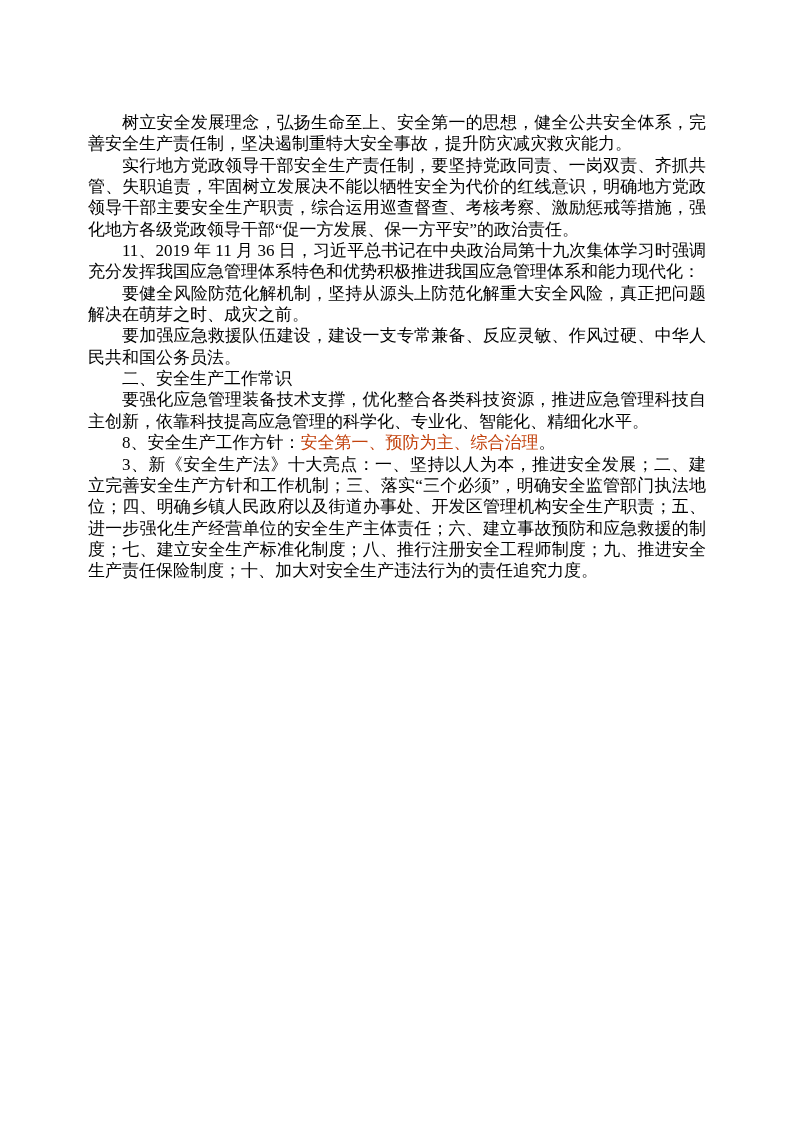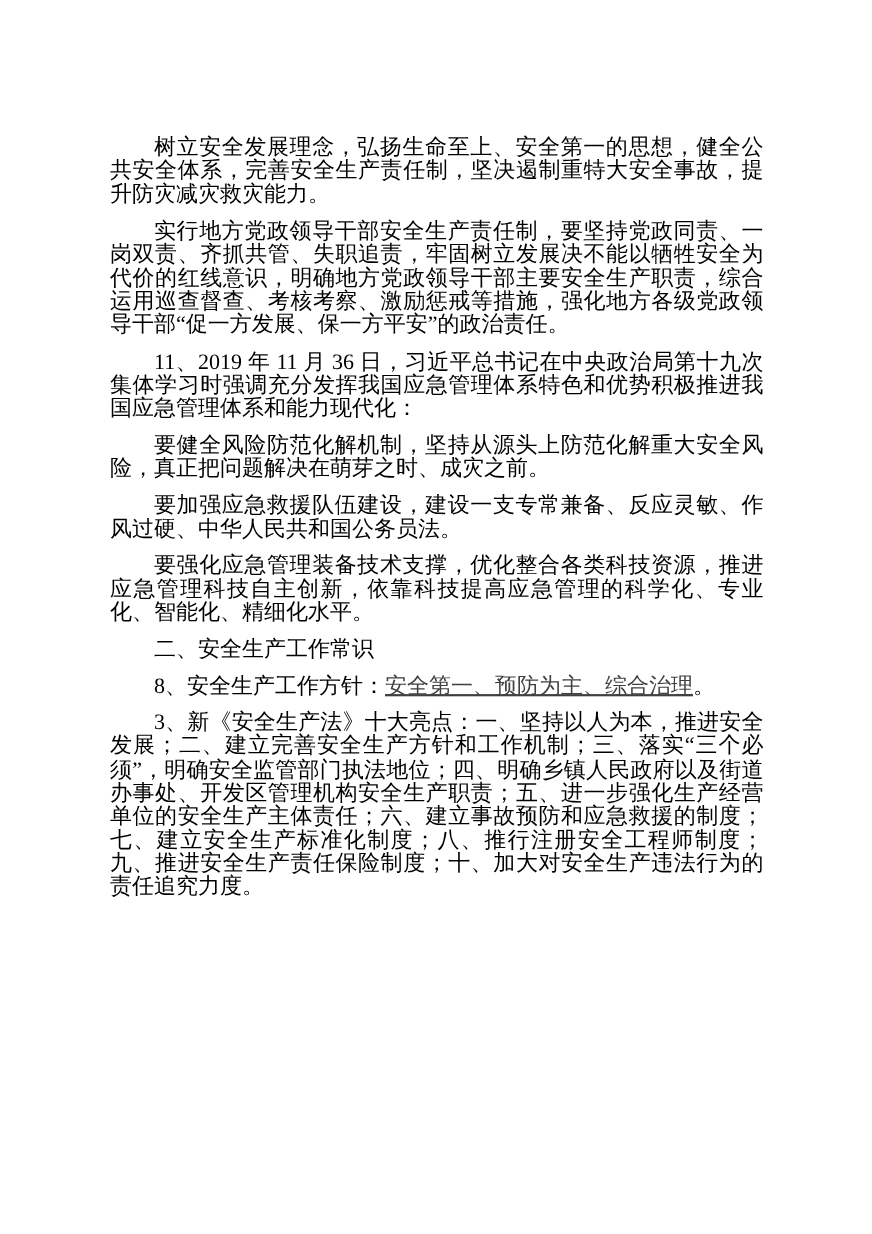--- a/index.html
+++ b/index.html
@@ -15,44 +15,43 @@
     overflow: hidden;
     font-family: "Liberation Serif", "DejaVu Serif", serif;
   }
   .doc-body {
     position: absolute;
     left: 88px;
     top: 112px;
     width: 618px;
   }
   .doc-body p {
-    margin: 12px;
+    margin: 0;
     padding: 0;
-    font-size: 20px;
+    font-size: 17px;
     line-height: 21.35px;
     color: #000000;
     text-align: justify;
     text-justify: inter-ideograph;
     text-indent: 2em;
     word-break: break-all;
   }
   .doc-body p span.seg-red {
-    color: #404040;
-    text-decoration: underline;
+    color: #c2410c;
   }
 </style>
 </head>
 <body>
 
 <div class="page">
   <div class="doc-body">
 
   <p><span>树立安全发展理念，弘扬生命至上、安全第一的思想，健全公共安全体系，完善安全生产责任制，坚决遏制重特大安全事故，提升防灾减灾救灾能力。</span></p>
       <p><span>实行地方党政领导干部安全生产责任制，要坚持党政同责、一岗双责、齐抓共管、失职追责，牢固树立发展决不能以牺牲安全为代价的红线意识，明确地方党政领导干部主要安全生产职责，综合运用巡查督查、考核考察、激励惩戒等措施，强化地方各级党政领导干部“促一方发展、保一方平安”的政治责任。</span></p>
       <p><span>11、2019 年 11 月 36 日，习近平总书记在中央政治局第十九次集体学习时强调充分发挥我国应急管理体系特色和优势积极推进我国应急管理体系和能力现代化：</span></p>
       <p><span>要健全风险防范化解机制，坚持从源头上防范化解重大安全风险，真正把问题解决在萌芽之时、成灾之前。</span></p>
       <p><span>要加强应急救援队伍建设，建设一支专常兼备、反应灵敏、作风过硬、中华人民共和国公务员法。</span></p>
+      <p><span>二、安全生产工作常识</span></p>
       <p><span>要强化应急管理装备技术支撑，优化整合各类科技资源，推进应急管理科技自主创新，依靠科技提高应急管理的科学化、专业化、智能化、精细化水平。</span></p>
-      <p><span>二、安全生产工作常识</span></p>
       <p><span>8、安全生产工作方针：</span><span class="seg-red">安全第一、预防为主、综合治理</span><span>。</span></p>
       <p><span>3、新《安全生产法》十大亮点：一、坚持以人为本，推进安全发展；二、建立完善安全生产方针和工作机制；三、落实“三个必须”，明确安全监管部门执法地位；四、明确乡镇人民政府以及街道办事处、开发区管理机构安全生产职责；五、进一步强化生产经营单位的安全生产主体责任；六、建立事故预防和应急救援的制度；七、建立安全生产标准化制度；八、推行注册安全工程师制度；九、推进安全生产责任保险制度；十、加大对安全生产违法行为的责任追究力度。</span></p>
     </div>
 </div>
 
 </body></html>

